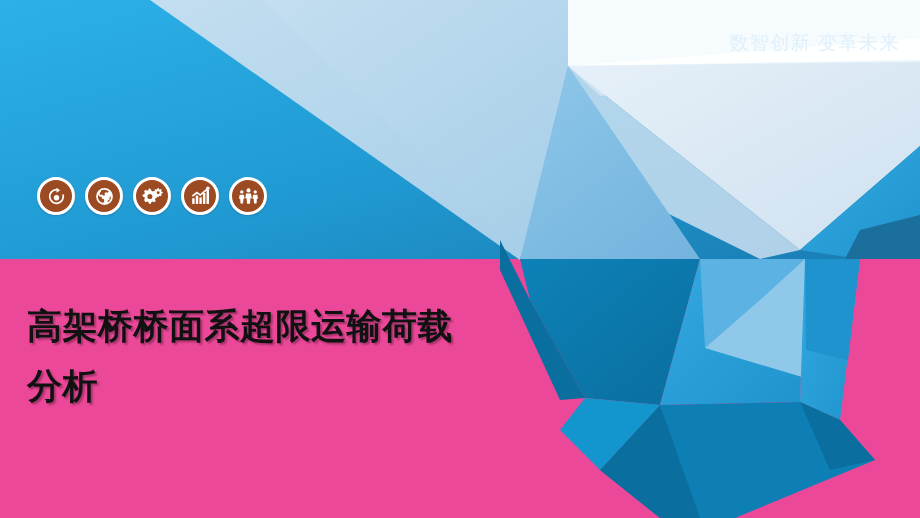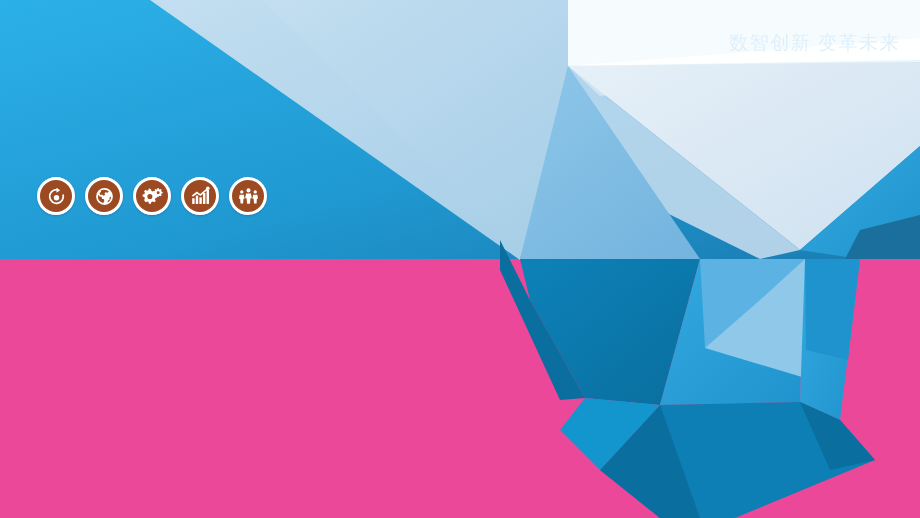--- a/index.html
+++ b/index.html
@@ -197,14 +197,18 @@
         <path d="M9.2 8.6h5.6l1 5.4h-1.6l-.5 6.4h-3.4l-.5-6.4H8.2z"></path>
         <circle cx="4.3" cy="6.8" r="1.9"></circle>
         <path d="M1.9 10h4.8l.8 4.6H6.2l-.4 5.3H2.9l-.4-5.3H1.1z"></path>
         <circle cx="19.7" cy="6.8" r="1.9"></circle>
         <path d="M17.3 10h4.8l.8 4.6h-1.3l-.4 5.3h-2.9l-.4-5.3h-1.4z"></path>
       </svg>
     </div>
 
   </div>
 
+  <div id="slide-title">
+    <div>高架桥桥面系超限运输荷载</div>
+    <div>分析</div>
+  </div>
 
 </div>
 
 </body></html>

